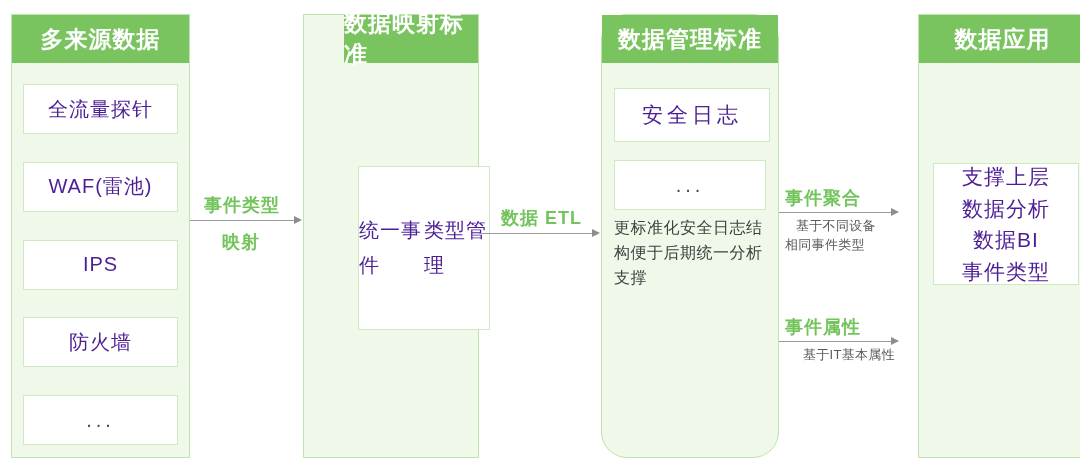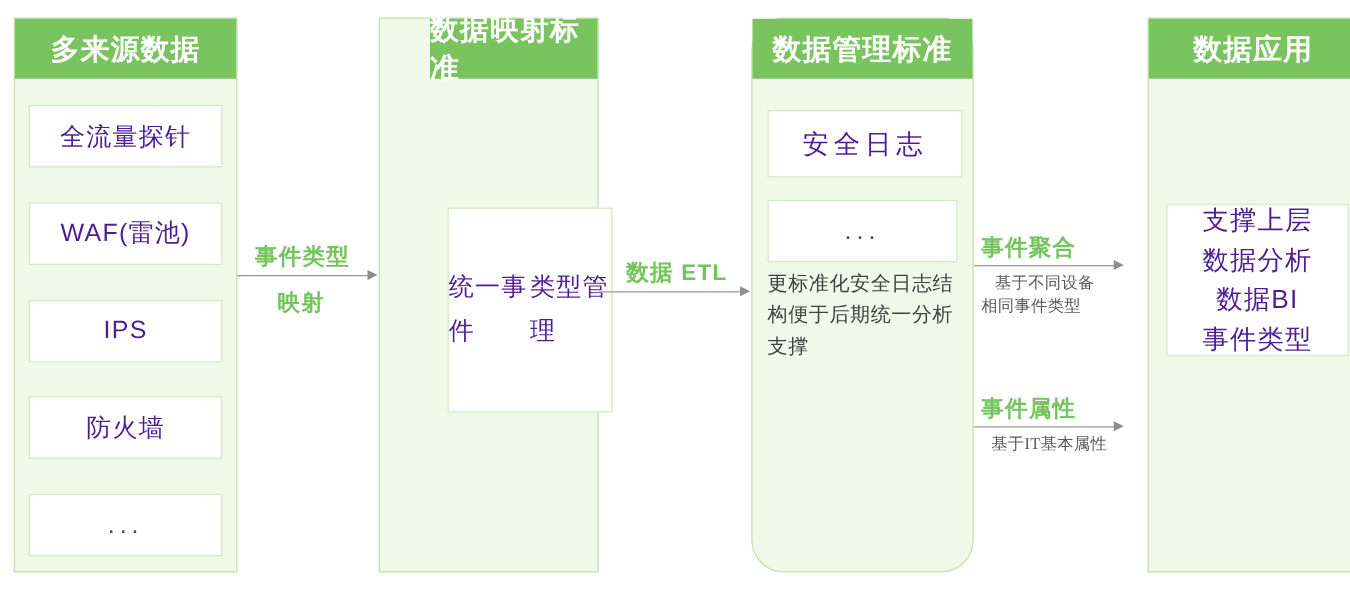--- a/index.html
+++ b/index.html
@@ -164,21 +164,21 @@
     <div class="conn-arrow" style="left:112px;"></div>
     <div class="conn-top" style="left:6px;top:-26px;">事件聚合</div>
     <div class="conn-sub" style="left:17px;top:5px;">基于不同设备</div>
     <div class="conn-sub" style="left:6px;top:24px;">相同事件类型</div>
   </div>
 
   <div class="conn" style="left:779px;top:341px;width:122px;height:1px;">
     <div class="conn-line" style="width:113px;"></div>
     <div class="conn-arrow" style="left:112px;"></div>
     <div class="conn-top" style="left:6px;top:-26px;">事件属性</div>
-    <div class="conn-sub" style="left:14px;top:5px;font-family:Liberation Serif, serif;">基于IT基本属性</div>
+    <div class="conn-sub" style="left:24px;top:5px;">基于IT基本属性</div>
   </div>
 
   <div class="col" id="col4" style="left:918px;top:14px;width:169px;height:444px;">
     <div class="col-head">数据应用</div>
     <div class="col-body">
       <div class="card c4-card">
         <div>支撑上层</div>
         <div>数据分析</div>
         <div>数据BI</div>
         <div>事件类型</div>

